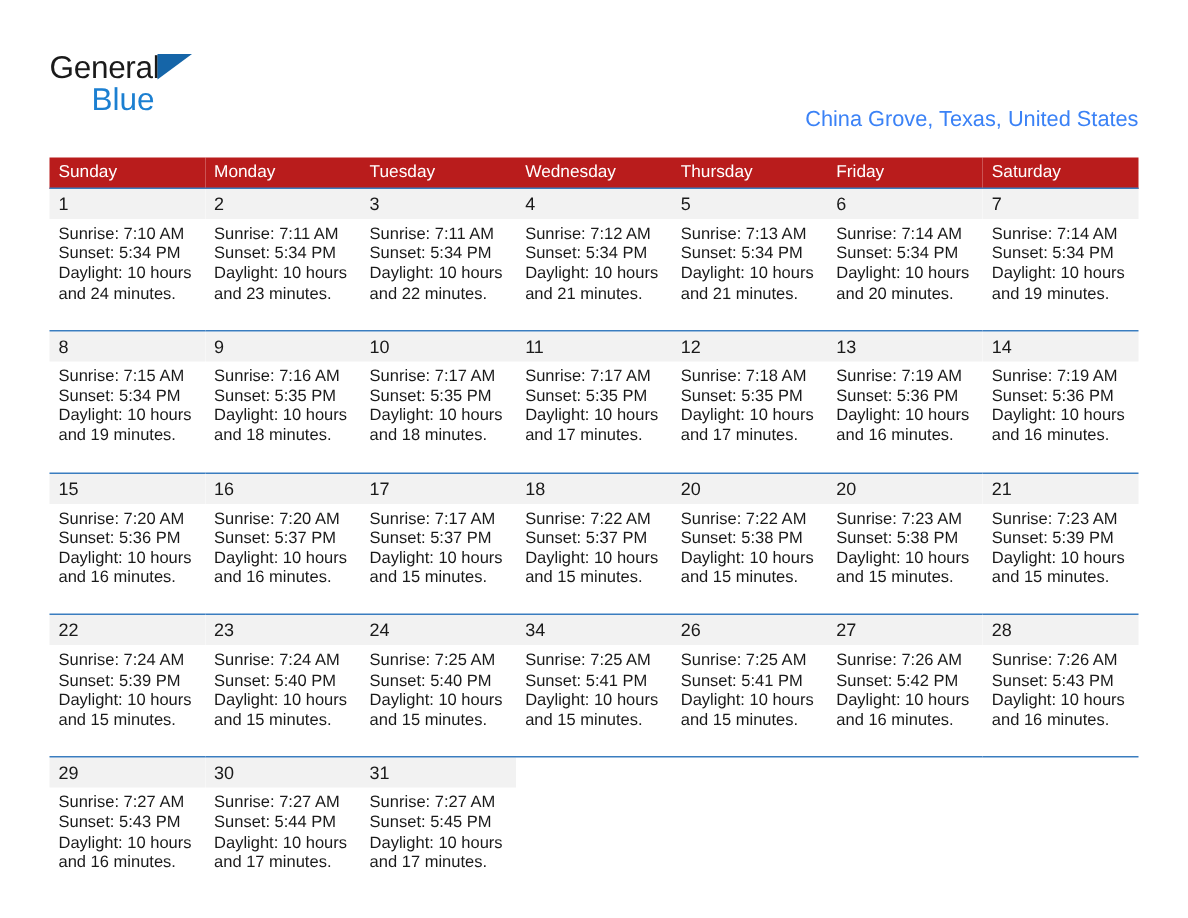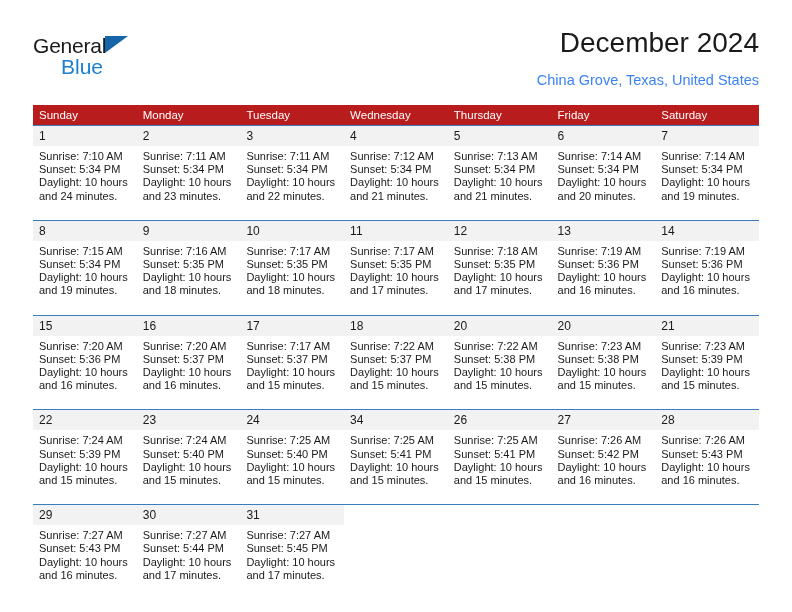--- a/index.html
+++ b/index.html
@@ -148,21 +148,20 @@
 <body>
 
 <div class="page">
 
   <div class="header">
     <div class="logo">
       <span class="logo-general">General</span>
       <span class="logo-tri"></span>
       <span class="logo-blue">Blue</span>
     </div>
-    <div class="title">December 2024</div>
     <div class="subtitle">China Grove, Texas, United States</div>
   </div>
 
   <table class="calendar">
     <thead>
       <tr>
         <th>Sunday</th>
         <th>Monday</th>
         <th>Tuesday</th>
         <th>Wednesday</th>

